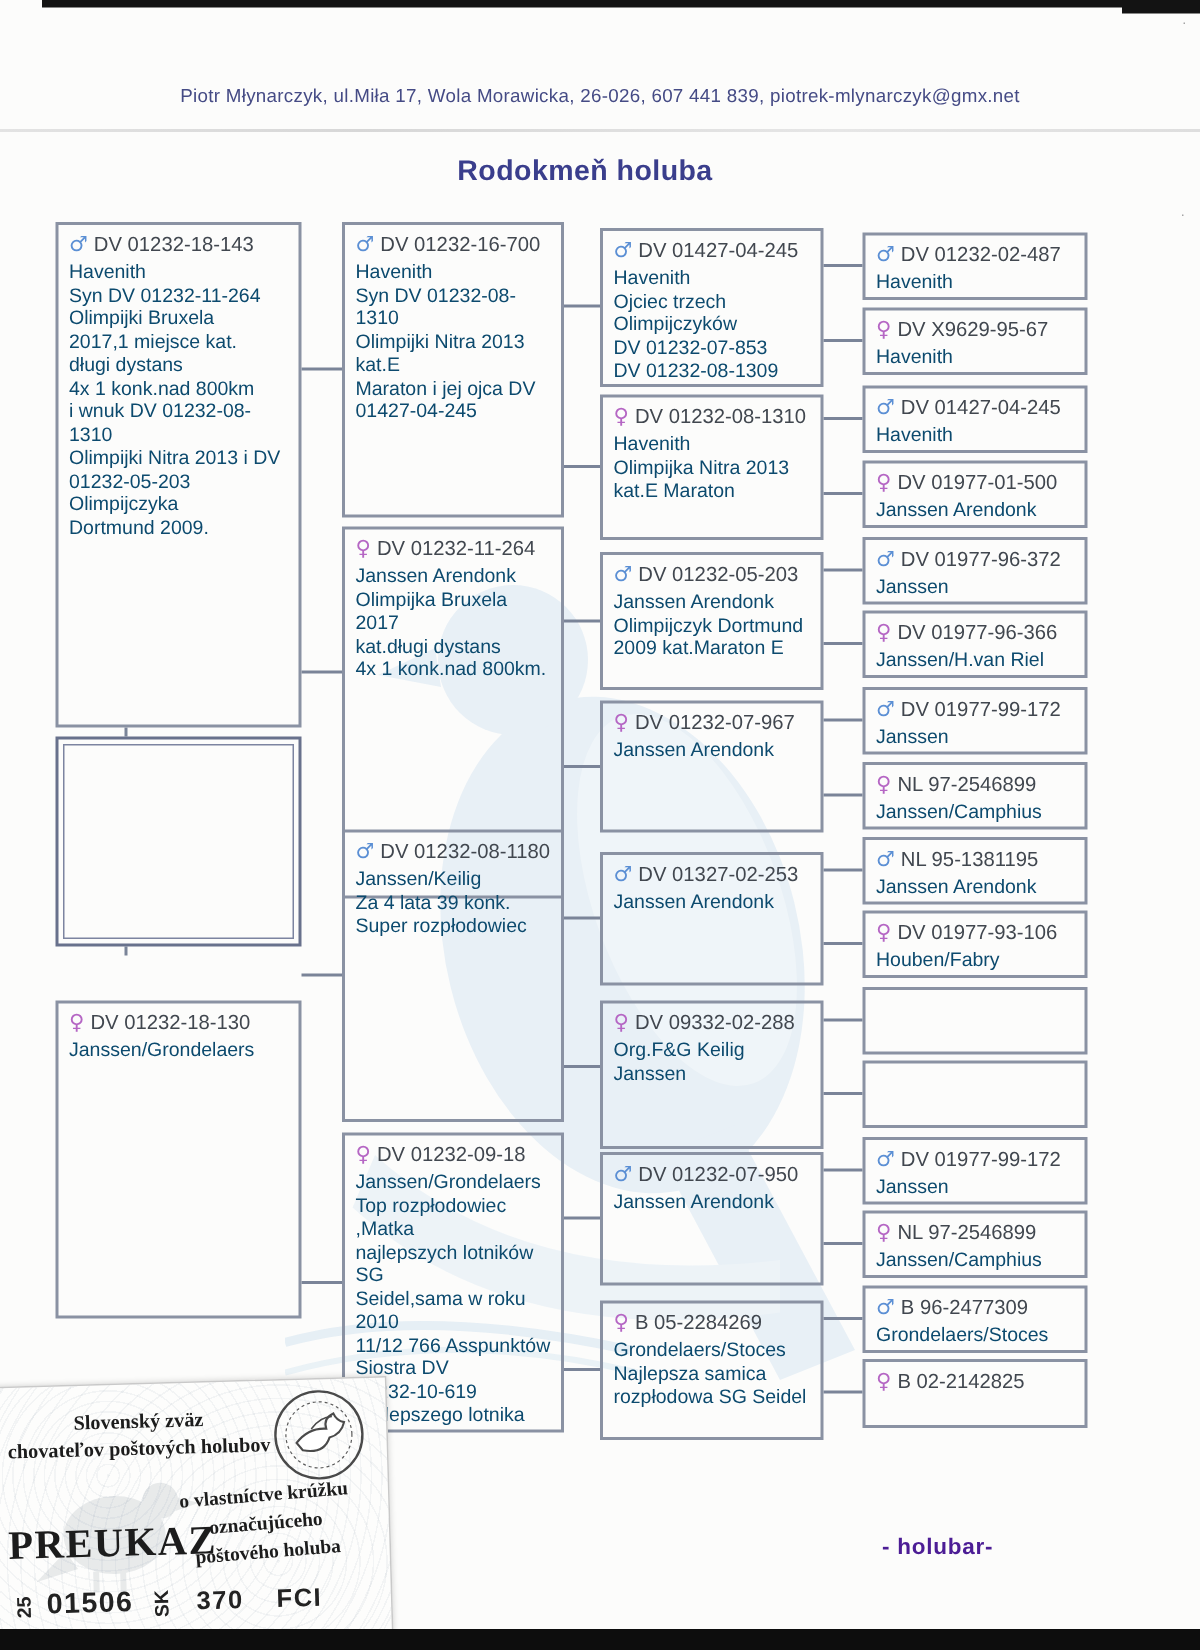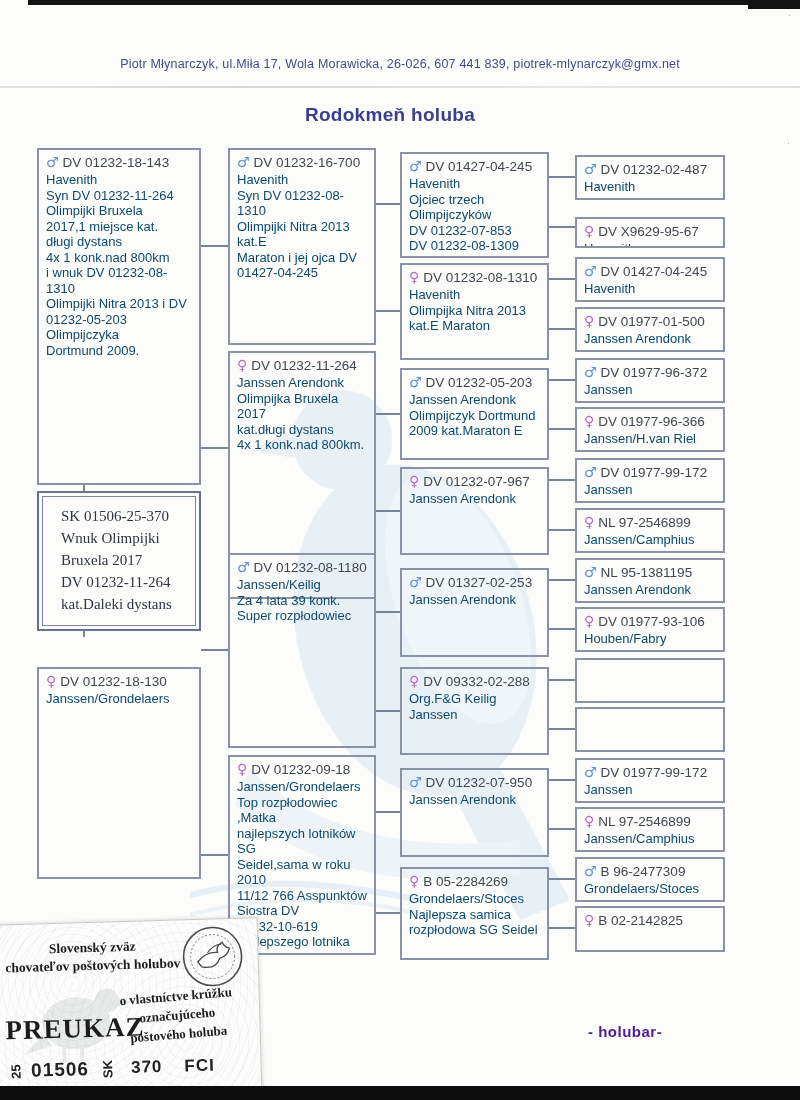--- a/index.html
+++ b/index.html
@@ -170,25 +170,20 @@
 długi dystans
 4x 1 konk.nad 800km
 i wnuk DV 01232-08-1310
 Olimpijki Nitra 2013 i DV
 01232-05-203 Olimpijczyka
 Dortmund 2009.</div>
   </div>
 
   <div class="subject">
     <div class="subject-inner"></div>
-    <div class="subject-text">SK 01506-25-370
-Wnuk Olimpijki
-Bruxela 2017
-DV 01232-11-264
-kat.Daleki dystans</div>
   </div>
 
   <div class="pbox c1" style="top:667px;height:212px;">
     <div class="l1"><span class="sx f">♀</span><span class="bid">DV 01232-18-130</span></div>
     <div class="bl">Janssen/Grondelaers</div>
   </div>
 
   <div class="pbox c2" style="top:148px;height:197px;">
     <div class="l1"><span class="sx m">♂</span><span class="bid">DV 01232-16-700</span></div>
     <div class="bl">Havenith
@@ -245,41 +240,41 @@
 2009 kat.Maraton E</div>
   </div>
   <div class="pbox c3" style="top:467px;height:88px;">
     <div class="l1"><span class="sx f">♀</span><span class="bid">DV 01232-07-967</span></div>
     <div class="bl">Janssen Arendonk</div>
   </div>
   <div class="pbox c3" style="top:568px;height:89px;">
     <div class="l1"><span class="sx m">♂</span><span class="bid">DV 01327-02-253</span></div>
     <div class="bl">Janssen Arendonk</div>
   </div>
-  <div class="pbox c3" style="top:667px;height:88px;">
+  <div class="pbox c3" style="top:667px;height:99px;">
     <div class="l1"><span class="sx f">♀</span><span class="bid">DV 09332-02-288</span></div>
     <div class="bl">Org.F&amp;G Keilig
 Janssen</div>
   </div>
   <div class="pbox c3" style="top:768px;height:89px;">
     <div class="l1"><span class="sx m">♂</span><span class="bid">DV 01232-07-950</span></div>
     <div class="bl">Janssen Arendonk</div>
   </div>
   <div class="pbox c3" style="top:867px;height:93px;">
     <div class="l1"><span class="sx f">♀</span><span class="bid">B 05-2284269</span></div>
     <div class="bl">Grondelaers/Stoces
 Najlepsza samica
 rozpłodowa SG Seidel</div>
   </div>
 
   <div class="pbox c4" style="top:155px;height:45px;">
     <div class="l1"><span class="sx m">♂</span><span class="bid">DV 01232-02-487</span></div>
     <div class="bl">Havenith</div>
   </div>
-  <div class="pbox c4" style="top:205px;height:31px;margin-top:12px;">
+  <div class="pbox c4" style="top:205px;height:45px;">
     <div class="l1"><span class="sx f">♀</span><span class="bid">DV X9629-95-67</span></div>
     <div class="bl">Havenith</div>
   </div>
   <div class="pbox c4" style="top:257px;height:45px;">
     <div class="l1"><span class="sx m">♂</span><span class="bid">DV 01427-04-245</span></div>
     <div class="bl">Havenith</div>
   </div>
   <div class="pbox c4" style="top:307px;height:45px;">
     <div class="l1"><span class="sx f">♀</span><span class="bid">DV 01977-01-500</span></div>
     <div class="bl">Janssen Arendonk</div>

